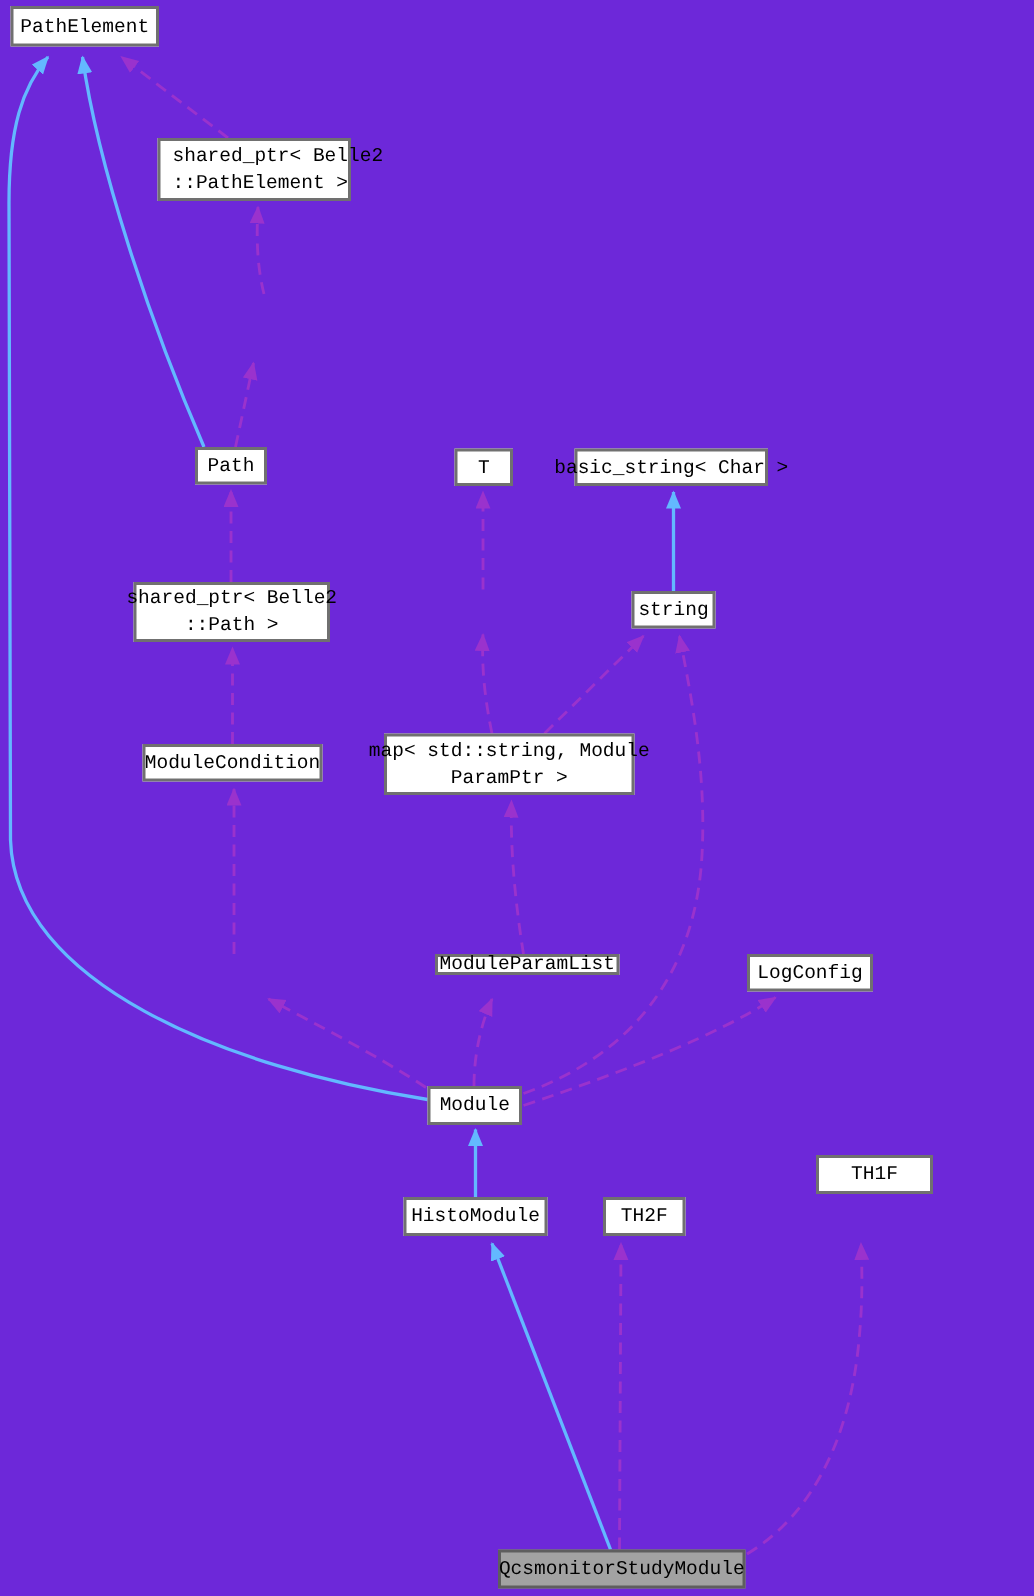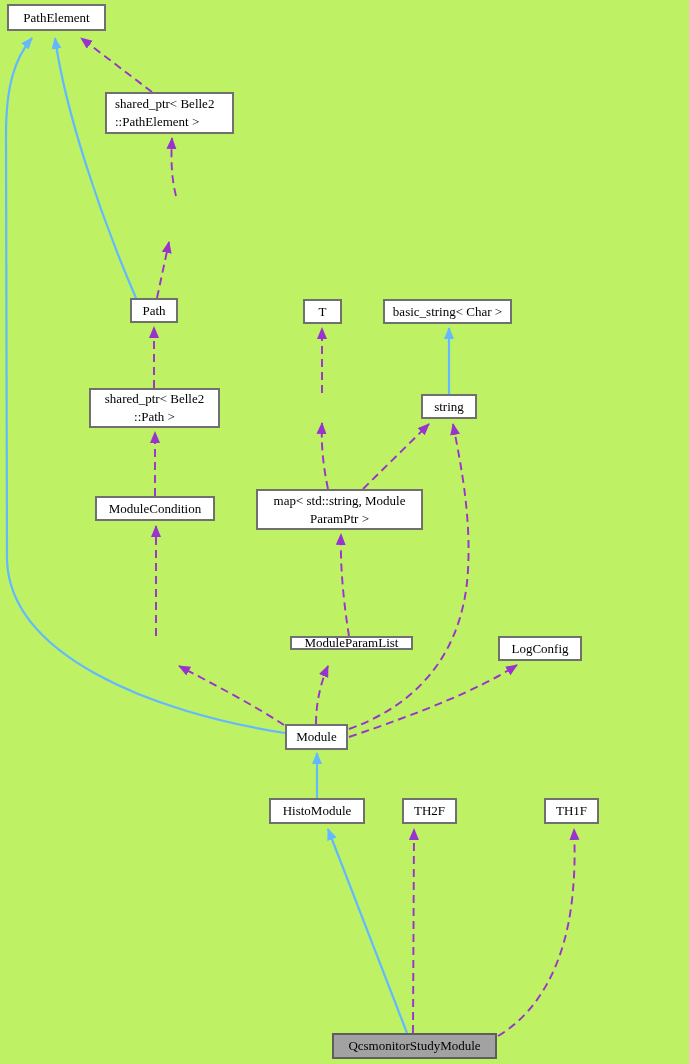--- a/index.html
+++ b/index.html
@@ -1,18 +1,18 @@
 <!DOCTYPE html>
 <html><head>
 <meta charset="utf-8">
 <style>
   html,body{margin:0;padding:0;background:#000;}
   .canvas{
-    position:relative;width:689px;height:1064px;background:#bef264;
-    font-family:Liberation Serif, serif;overflow:hidden;
+    position:relative;width:689px;height:1064px;background:#6d28d9;
+    font-family:Liberation Mono, monospace;overflow:hidden;
   }
   svg.edge-layer{position:absolute;left:0;top:0;pointer-events:none;}
   .edge-inherit{stroke:#63b8ff;stroke-width:2.2;fill:none;}
   .edge-usage{stroke:#9a32cd;stroke-width:1.9;fill:none;stroke-dasharray:8 5;}
   .node{
     position:absolute;box-sizing:border-box;background:#ffffff;
     border:2px solid #707070;color:#000000;font-size:13px;line-height:1.35;
     display:flex;flex-direction:column;align-items:center;justify-content:center;
     text-align:center;white-space:nowrap;cursor:pointer;padding:0 4px;
   }
@@ -114,21 +114,21 @@
   </div>
 
   <div class="node" style="left:269px;top:798px;width:96px;height:26px">
     <span>HistoModule</span>
   </div>
 
   <div class="node" style="left:402px;top:798px;width:55px;height:26px">
     <span>TH2F</span>
   </div>
 
-  <div class="node" style="left:544px;top:798px;width:55px;height:26px">
+  <div class="node" style="left:544px;top:770px;width:78px;height:26px">
     <span>TH1F</span>
   </div>
 
   <div class="node highlight" style="left:332px;top:1033px;width:165px;height:26px">
     <span>QcsmonitorStudyModule</span>
   </div>
 
 </div>
 
 </body></html>

